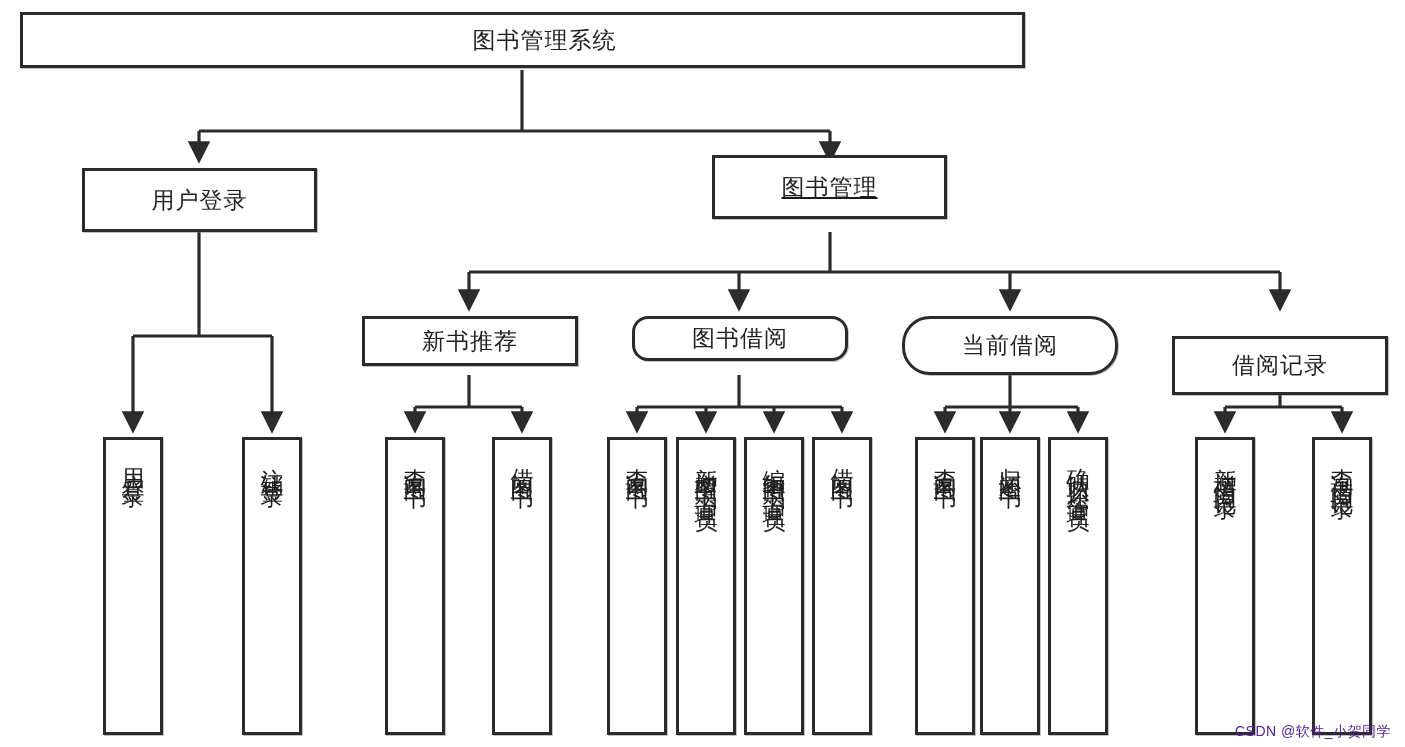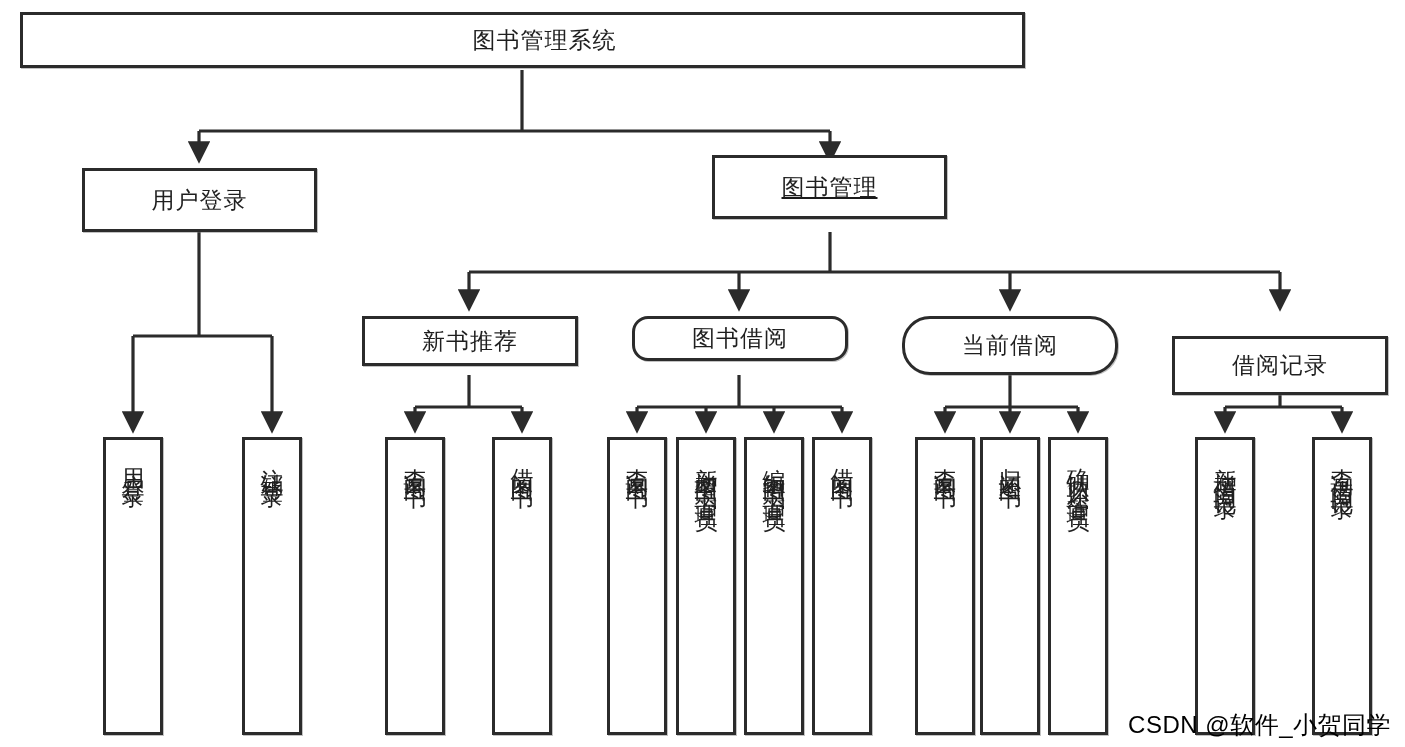--- a/index.html
+++ b/index.html
@@ -49,22 +49,22 @@
     font-size:23px;
     letter-spacing:6px;
     line-height:1;
     white-space:nowrap;
     color:#1f1f1f;
   }
   .watermark{
     position:absolute;
     right:14px;
     bottom:6px;
-    font-size:24px;
-    color:#000000;
+    font-size:14px;
+    color:#4c1d95;
     letter-spacing:.5px;
     white-space:nowrap;
   }
 </style>
 </head>
 <body>
 
 <div id="canvas">
 
   <svg id="edges" viewBox="0 0 1405 747">

